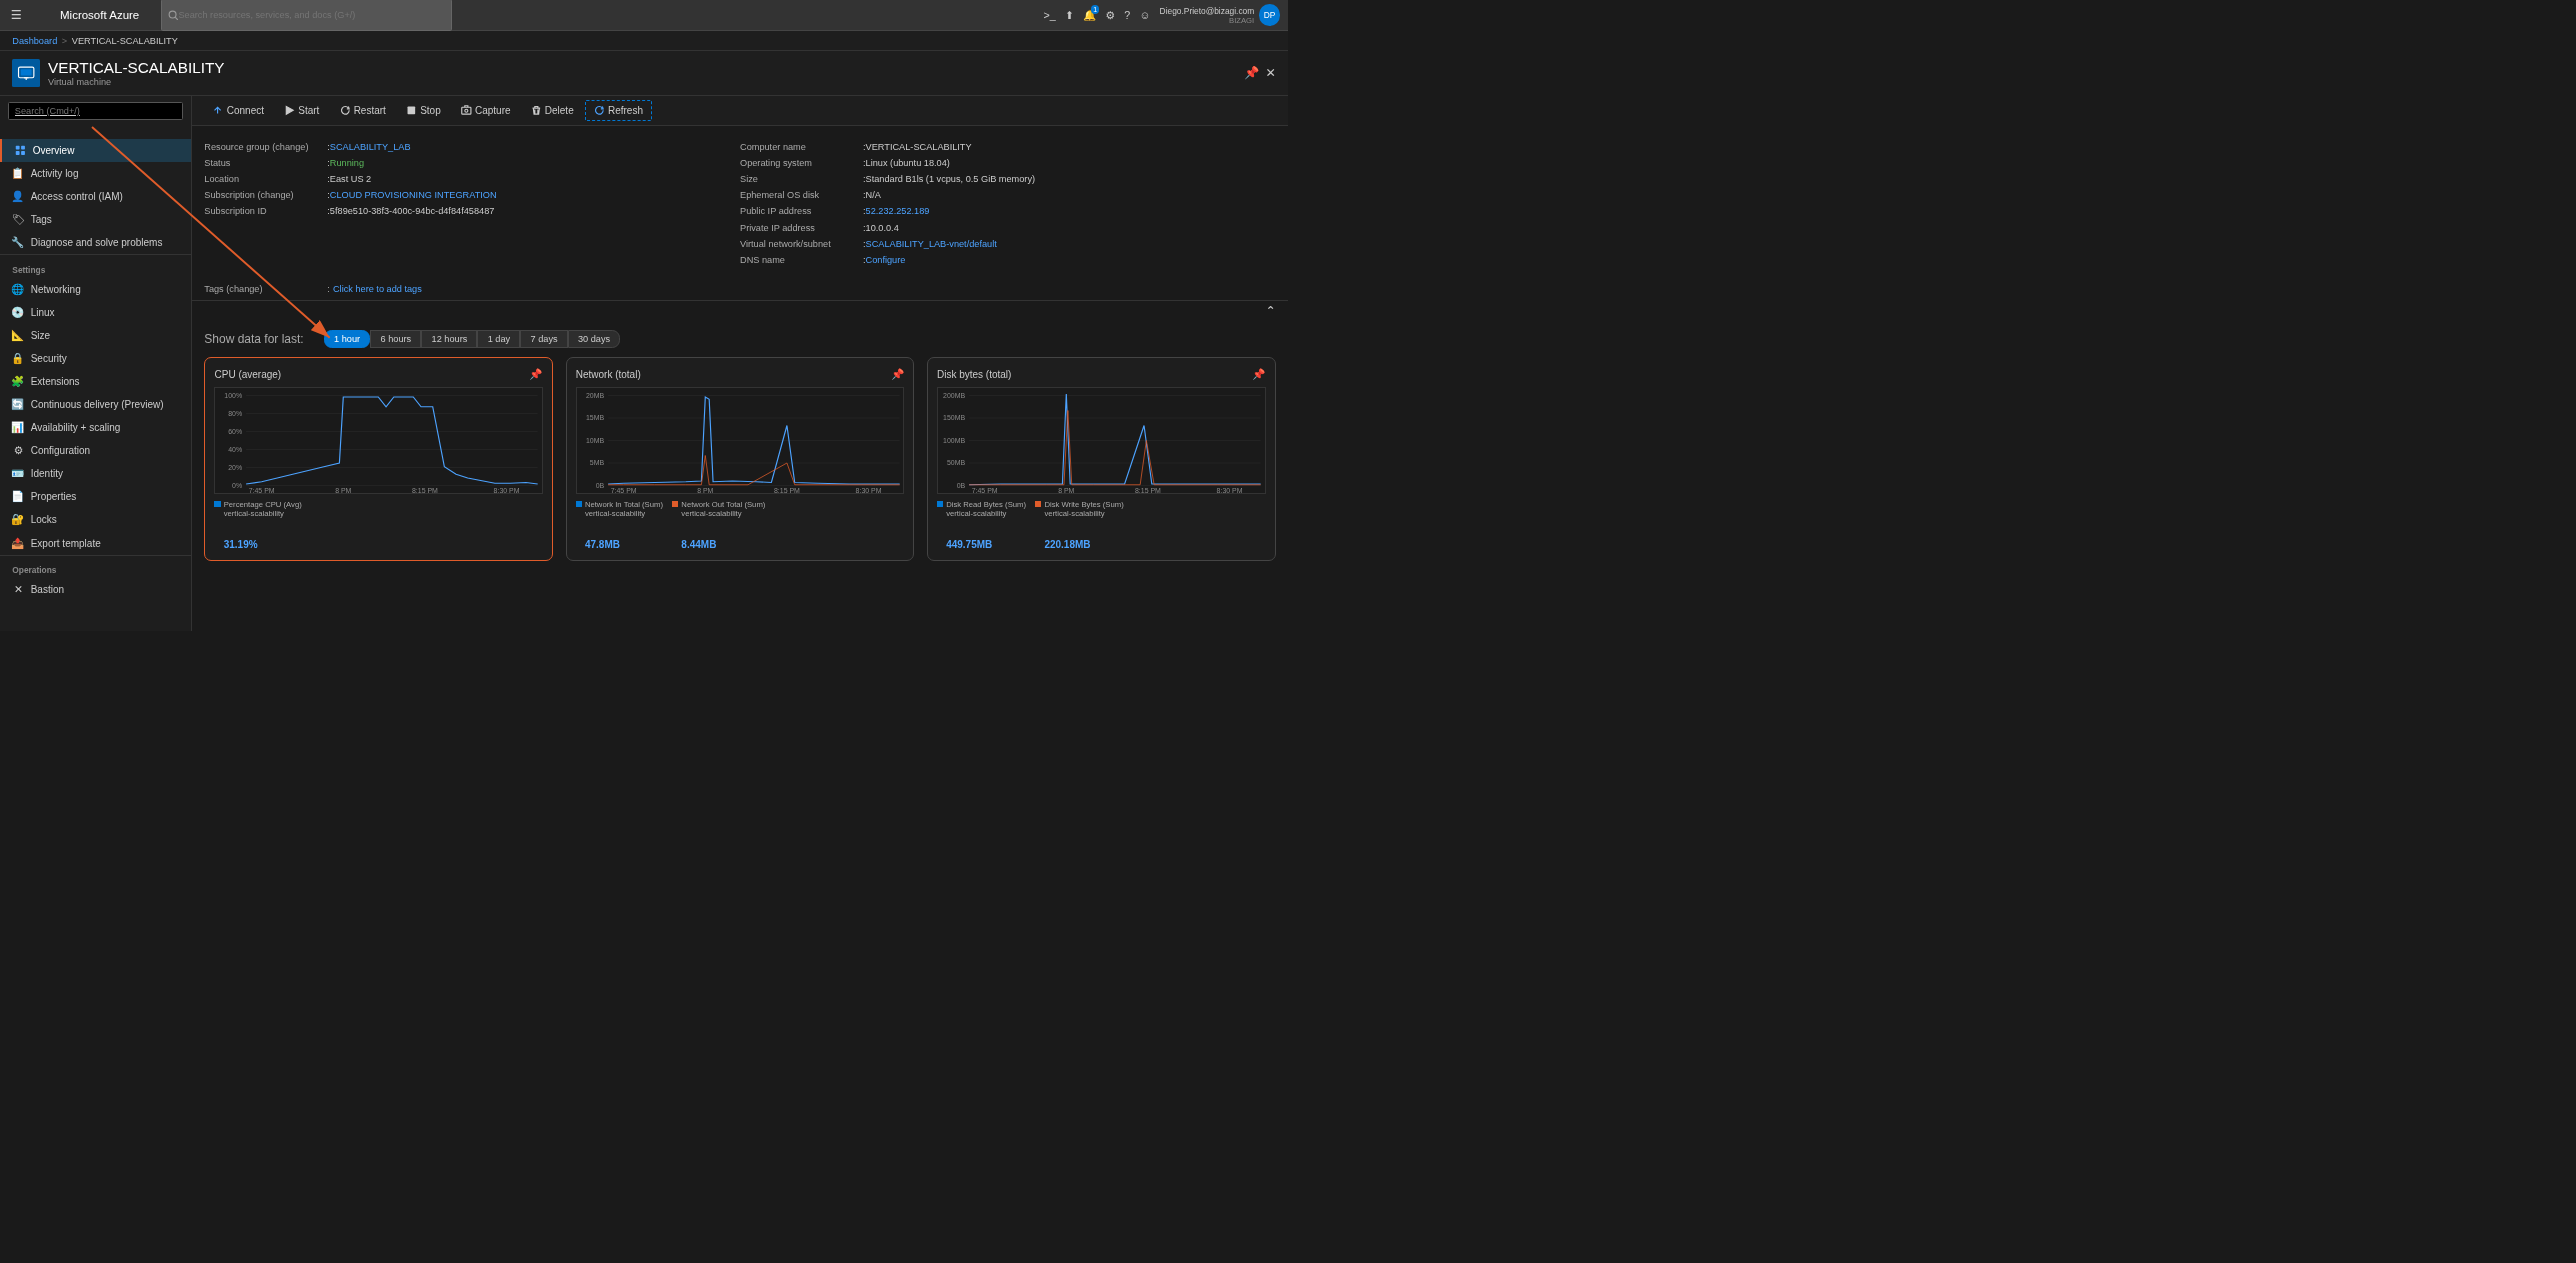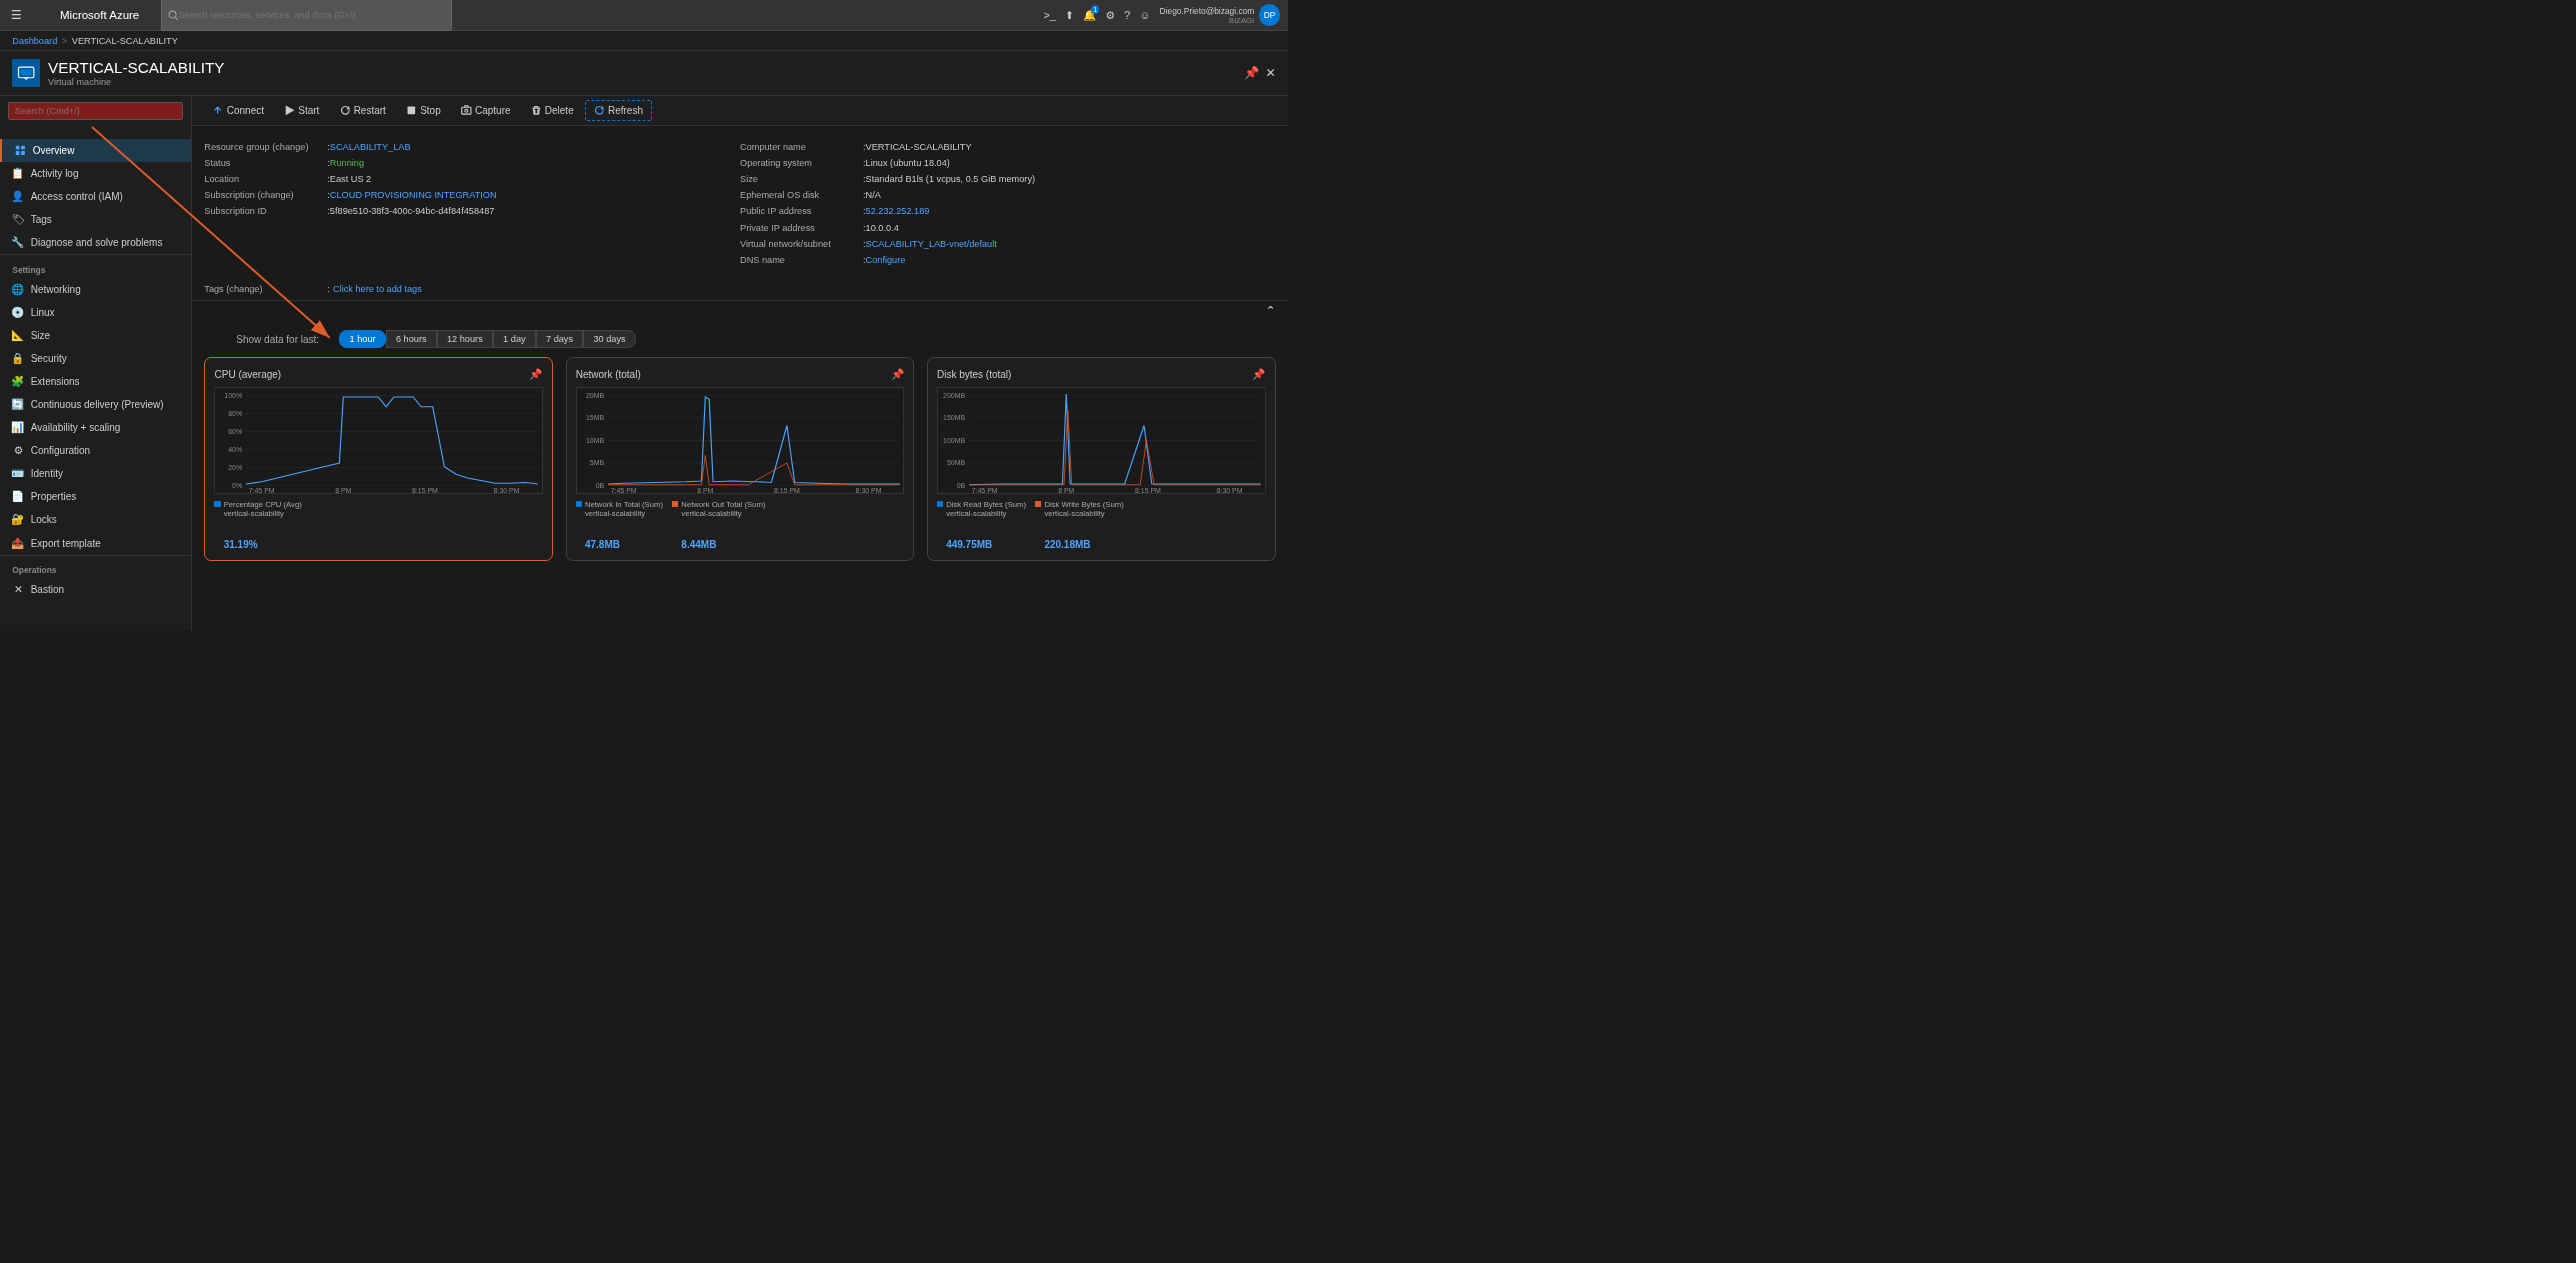--- a/index.html
+++ b/index.html
@@ -54,21 +54,21 @@
     .info-label { color: #aaa; min-width: 123px; }
     .info-value { color: #ccc; }
     .info-value.link { color: #4da3ff; cursor: pointer; }
     .info-value.running { color: #5cb85c; }
     
     
     .section-divider { display: flex; align-items: center; border-top: 0.8px solid #333; padding: 3.1px 12.3px; justify-content: flex-end; }
     
     
     .time-section { padding: 9.2px 12.3px; display: flex; align-items: center; gap: 9.2px; }
-    .time-label { color: #aaa; font-size: 10px; margin-left: 32px; }
+    .time-label { color: #aaa; font-size: 12px; }
     .time-pills { display: flex; gap: 0; padding-left: 11px; }
     .time-pill { padding: 3.1px 9.2px; background: #2d2d2d; border: 0.8px solid #444; color: #ccc; cursor: pointer; font-size: 9.2px; }
     .time-pill:first-child { border-radius: 7.7px 0 0 7.7px; }
     .time-pill:last-child { border-radius: 0 7.7px 7.7px 0; }
     .time-pill.active { background: #0078d4; color: #fff; border-color: #0078d4; border-radius: 7.7px; }
     
     
     .charts-row { display: flex; gap: 12.3px; padding: 0 12.3px 12.3px; }
     .chart-card { flex: 1; background: #1e1e1e; border: 0.8px solid #444; border-radius: 7px; padding: 9.2px; }
     .chart-card.highlighted { border: 1.5px solid #e05c2a; }
@@ -151,21 +151,21 @@
   <div class="resource-header-right">
     <button class="header-icon-btn">📌</button>
     <button class="header-icon-btn">✕</button>
   </div>
 </div>
 
 <div class="main-layout">
 
   <div class="sidebar">
     <div class="sidebar-search">
-      <input type="text" style="width: 100%; background: #7f1d1d; border: 0.8px solid rgb(85, 85, 85); color: rgb(204, 204, 204); padding: 3.1px 6.1px; font-size: 9.2px; outline: none; border-radius: 1.5px;" placeholder="Search (Cmd+/)">
+      <input type="text" style="width: 100%; background: #000000; border: 0.8px solid rgb(85, 85, 85); color: rgb(204, 204, 204); padding: 3.1px 6.1px; font-size: 9.2px; outline: none; border-radius: 1.5px; text-decoration: underline;" placeholder="Search (Cmd+/)">
     </div>
 
     <div class="sidebar-item active" style="border-left:2.3px solid #e05c2a; background:#1e3a4a;">
       <span class="sidebar-item-icon">
         <svg width="10.7" height="10.7" viewBox="0 0 14 14" fill="#4da3ff">
             <rect x="1" y="1" width="5" height="5" rx="1"></rect>
             <rect x="8" y="1" width="5" height="5" rx="1"></rect>
             <rect x="1" y="8" width="5" height="5" rx="1"></rect>
             <rect x="8" y="8" width="5" height="5" rx="1"></rect>
           </svg>

